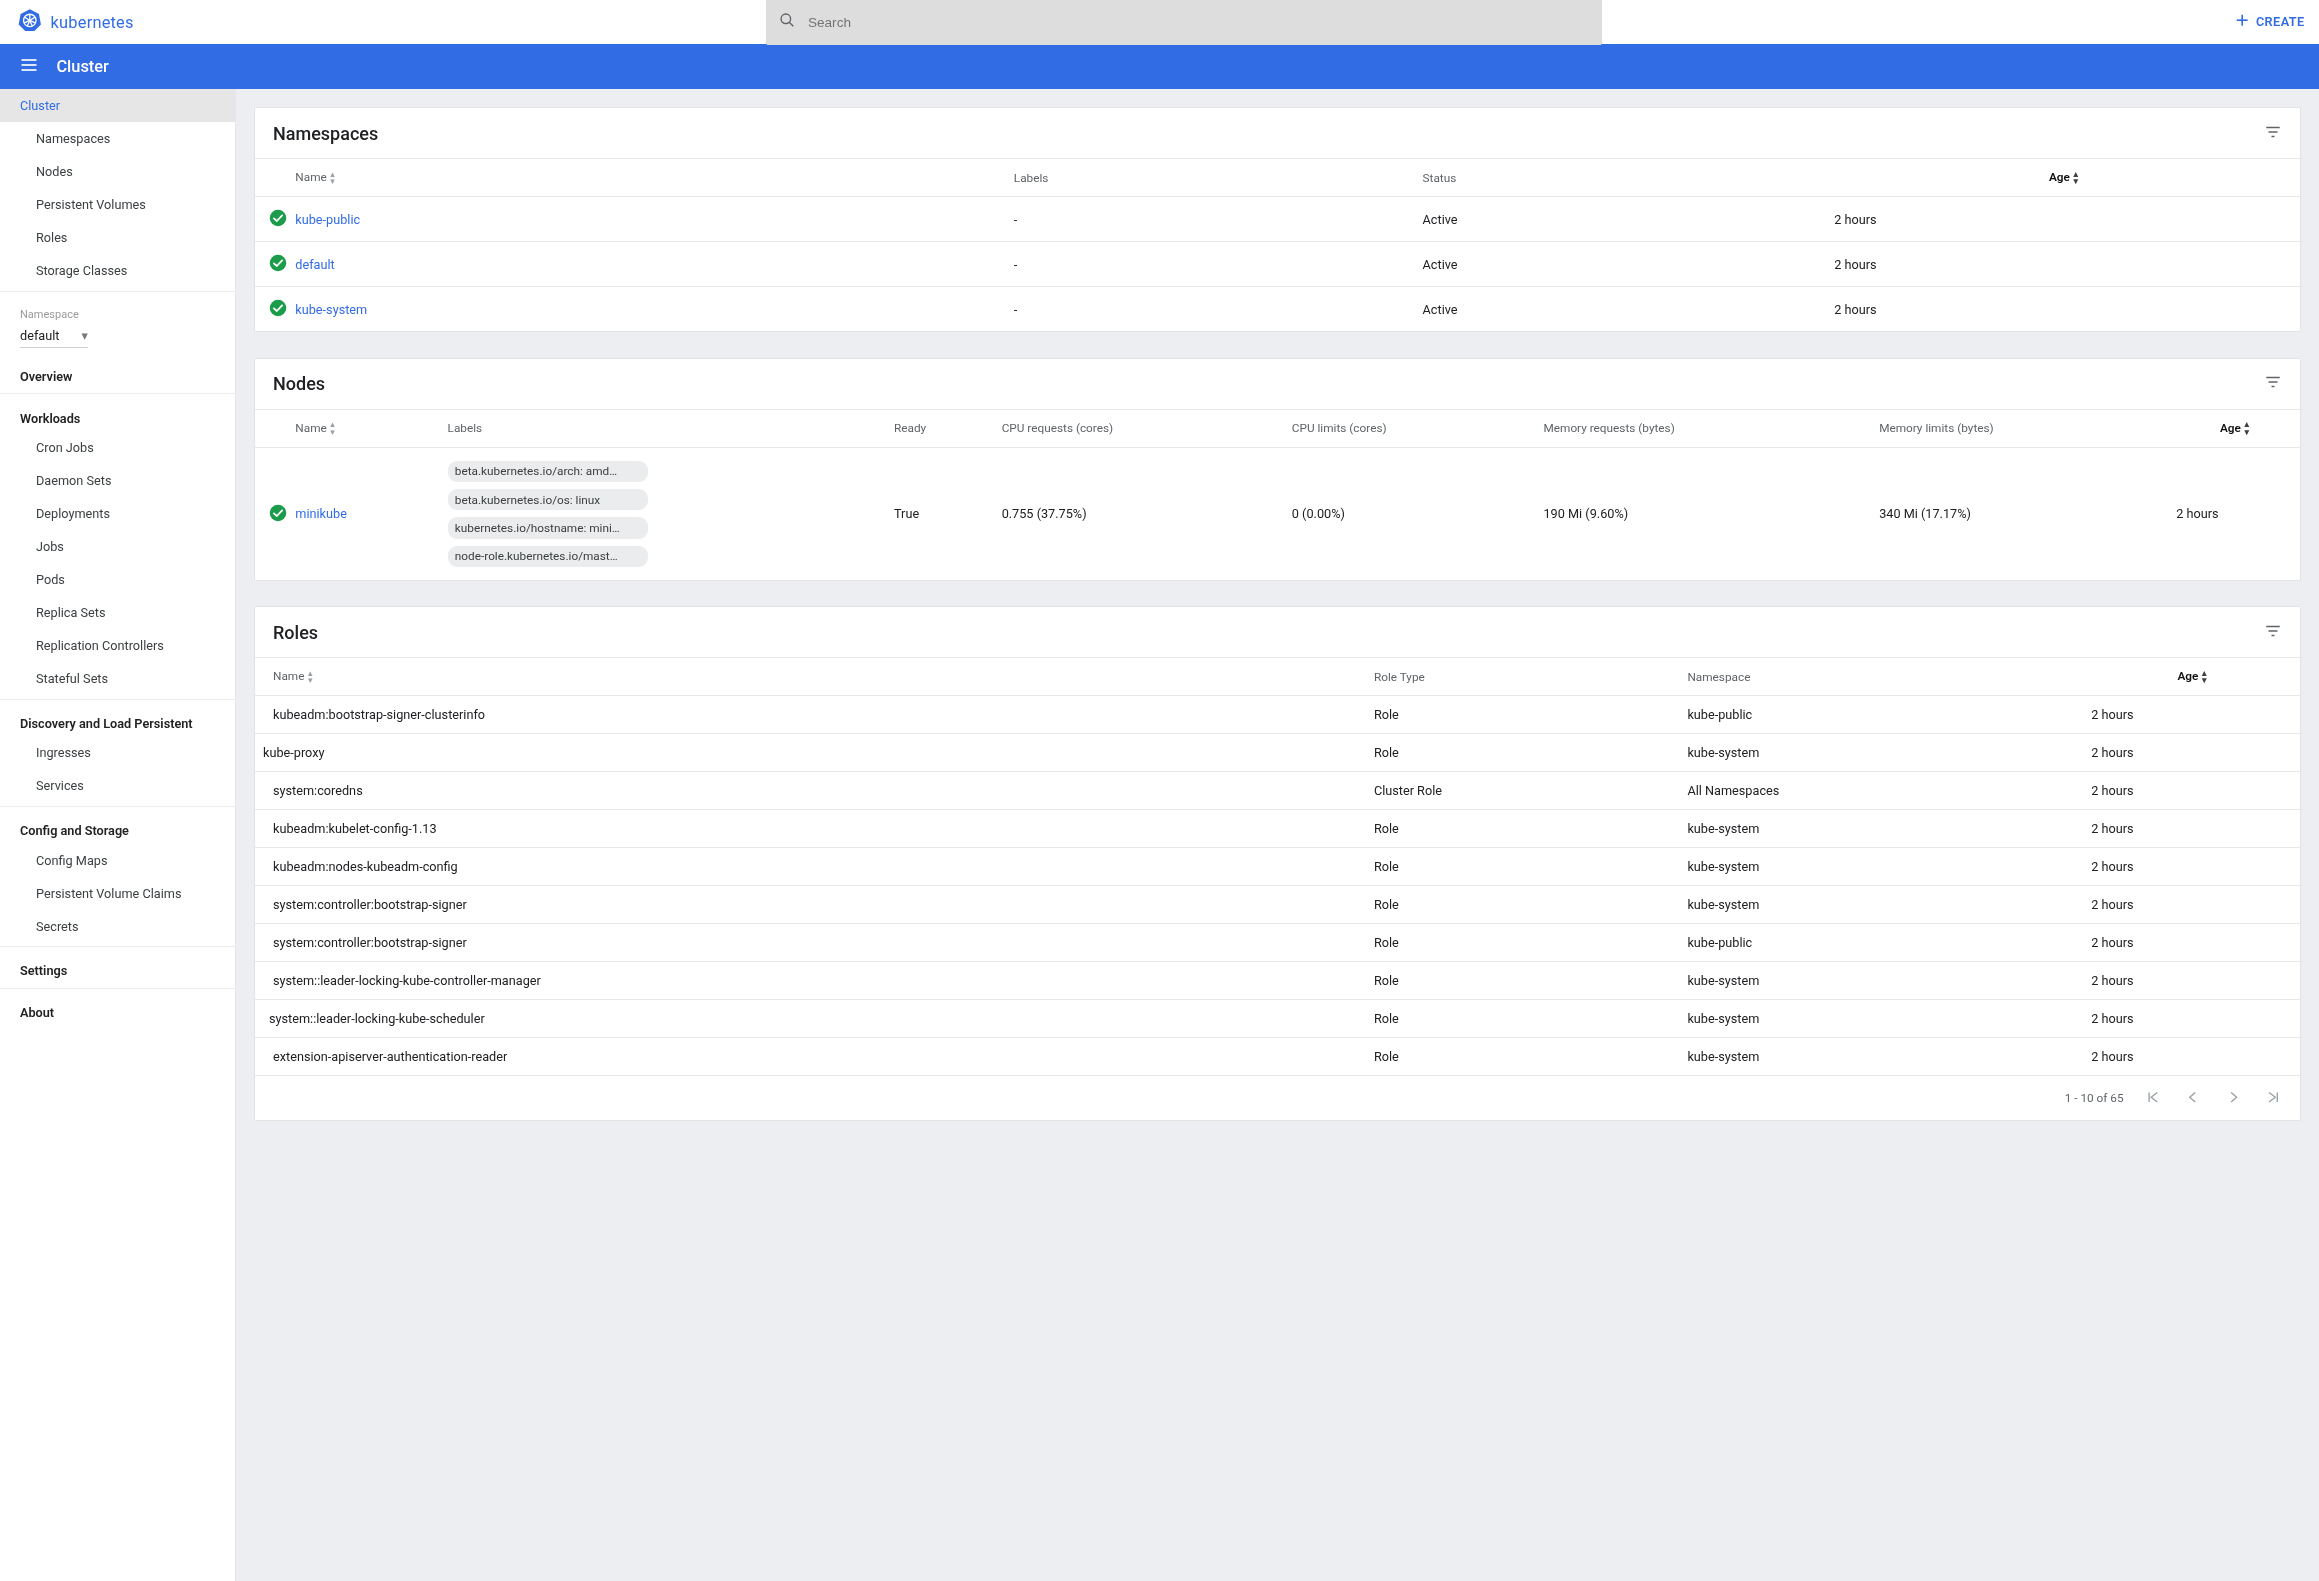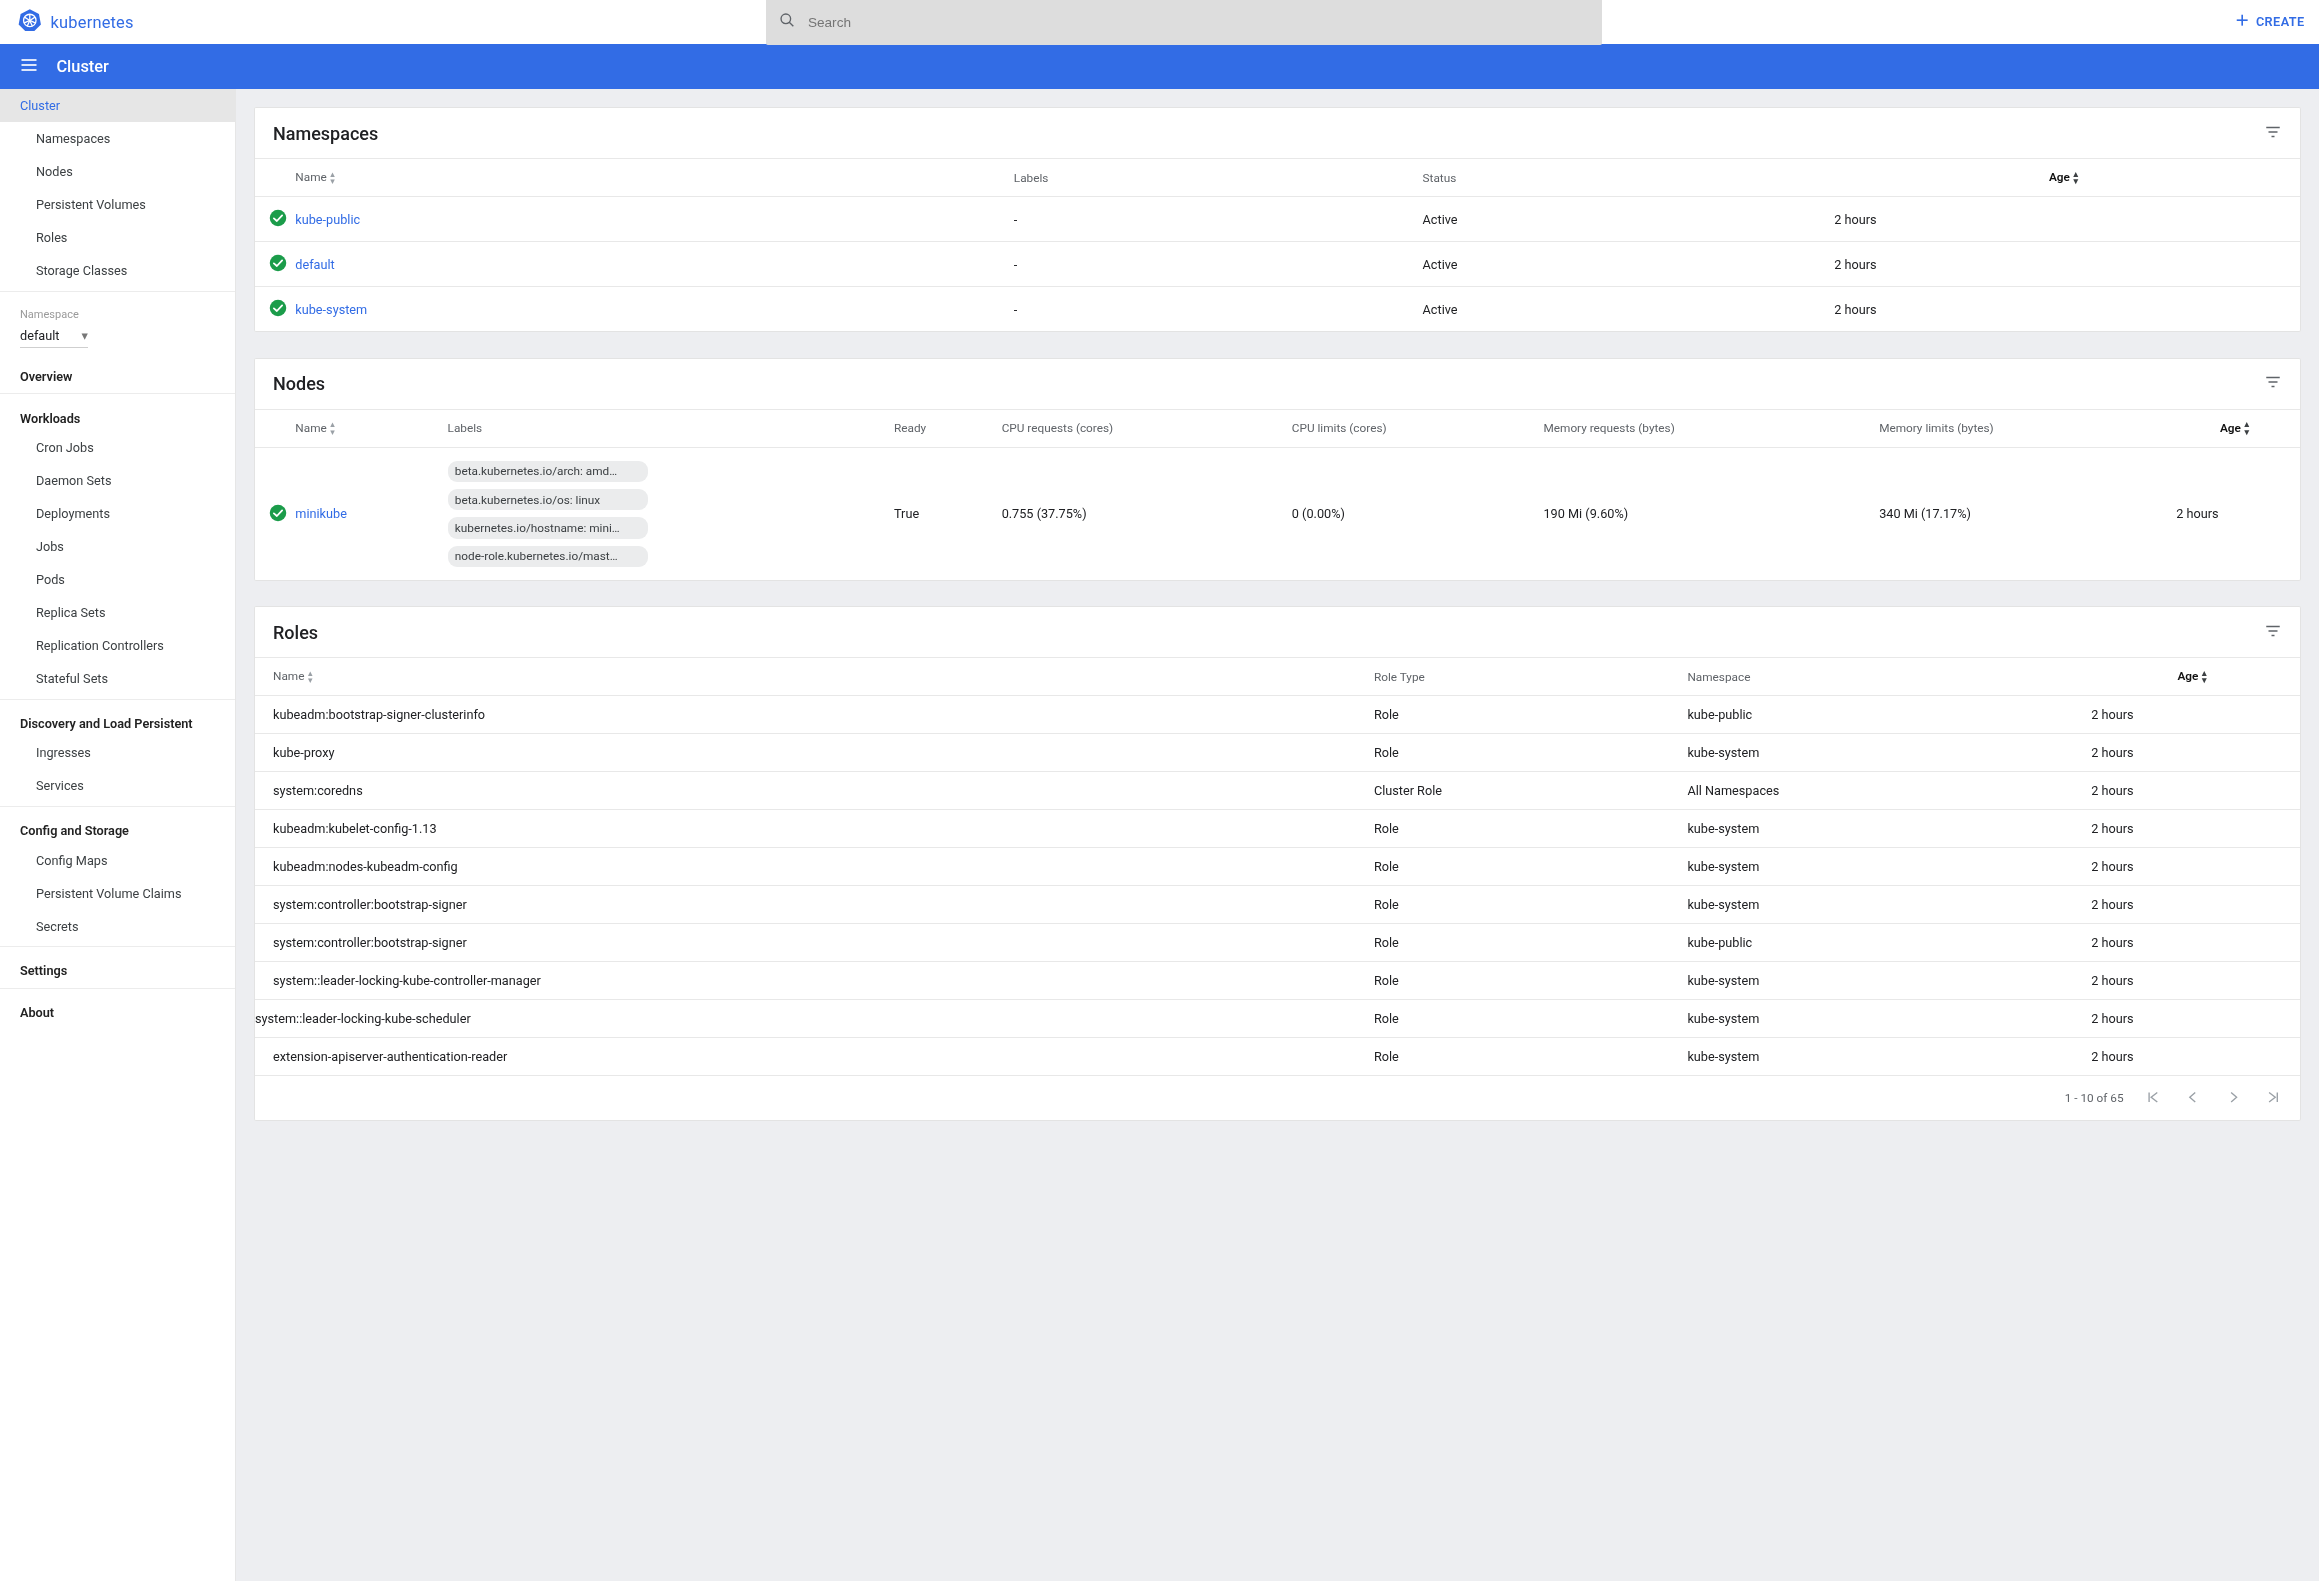--- a/index.html
+++ b/index.html
@@ -447,21 +447,21 @@
         </tr>
           </thead>
         <tbody id="roles-rows">
             <tr>
               <td style="padding-left:18px;">kubeadm:bootstrap-signer-clusterinfo</td>
               <td>Role</td>
               <td>kube-public</td>
               <td>2 hours</td>
             </tr>
             <tr>
-              <td style="padding-left:18px;">kube-proxy</td>
+              <td style="padding-left:8px;">kube-proxy</td>
               <td>Role</td>
               <td>kube-system</td>
               <td>2 hours</td>
             </tr>
             <tr>
               <td style="padding-left:18px;">system:coredns</td>
               <td>Cluster Role</td>
               <td>All Namespaces</td>
               <td>2 hours</td>
             </tr>
@@ -489,21 +489,21 @@
               <td>kube-public</td>
               <td>2 hours</td>
             </tr>
             <tr>
               <td style="padding-left:18px;">system::leader-locking-kube-controller-manager</td>
               <td>Role</td>
               <td>kube-system</td>
               <td>2 hours</td>
             </tr>
             <tr>
-              <td style="padding-left:0;">system::leader-locking-kube-scheduler</td>
+              <td style="padding-left:14px;">system::leader-locking-kube-scheduler</td>
               <td>Role</td>
               <td>kube-system</td>
               <td>2 hours</td>
             </tr>
             <tr>
               <td style="padding-left:18px;">extension-apiserver-authentication-reader</td>
               <td>Role</td>
               <td>kube-system</td>
               <td>2 hours</td>
             </tr>

